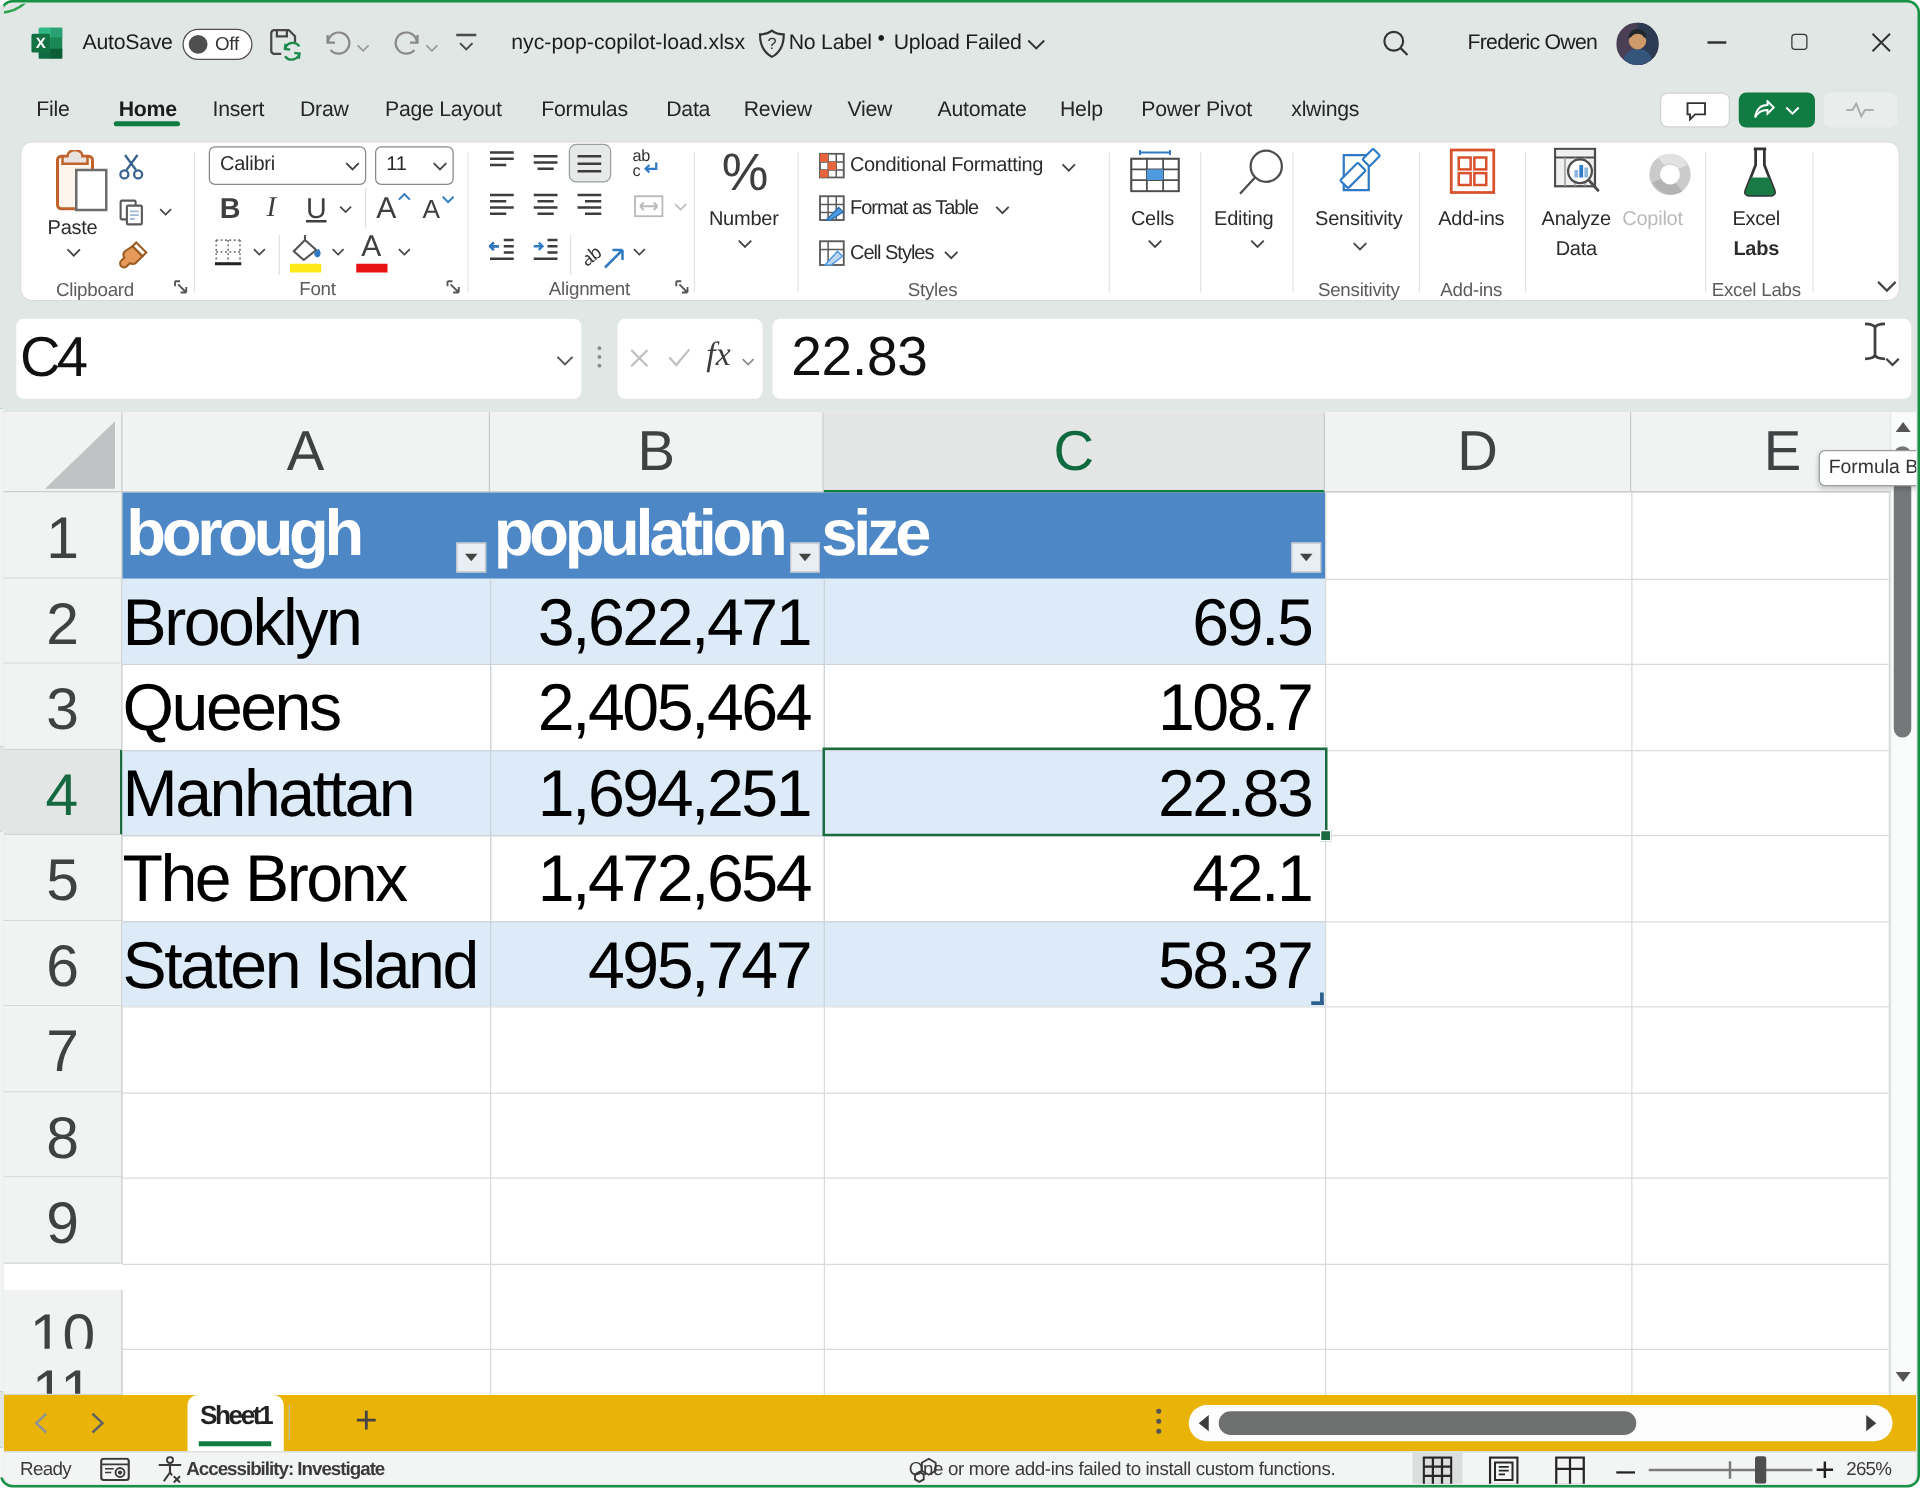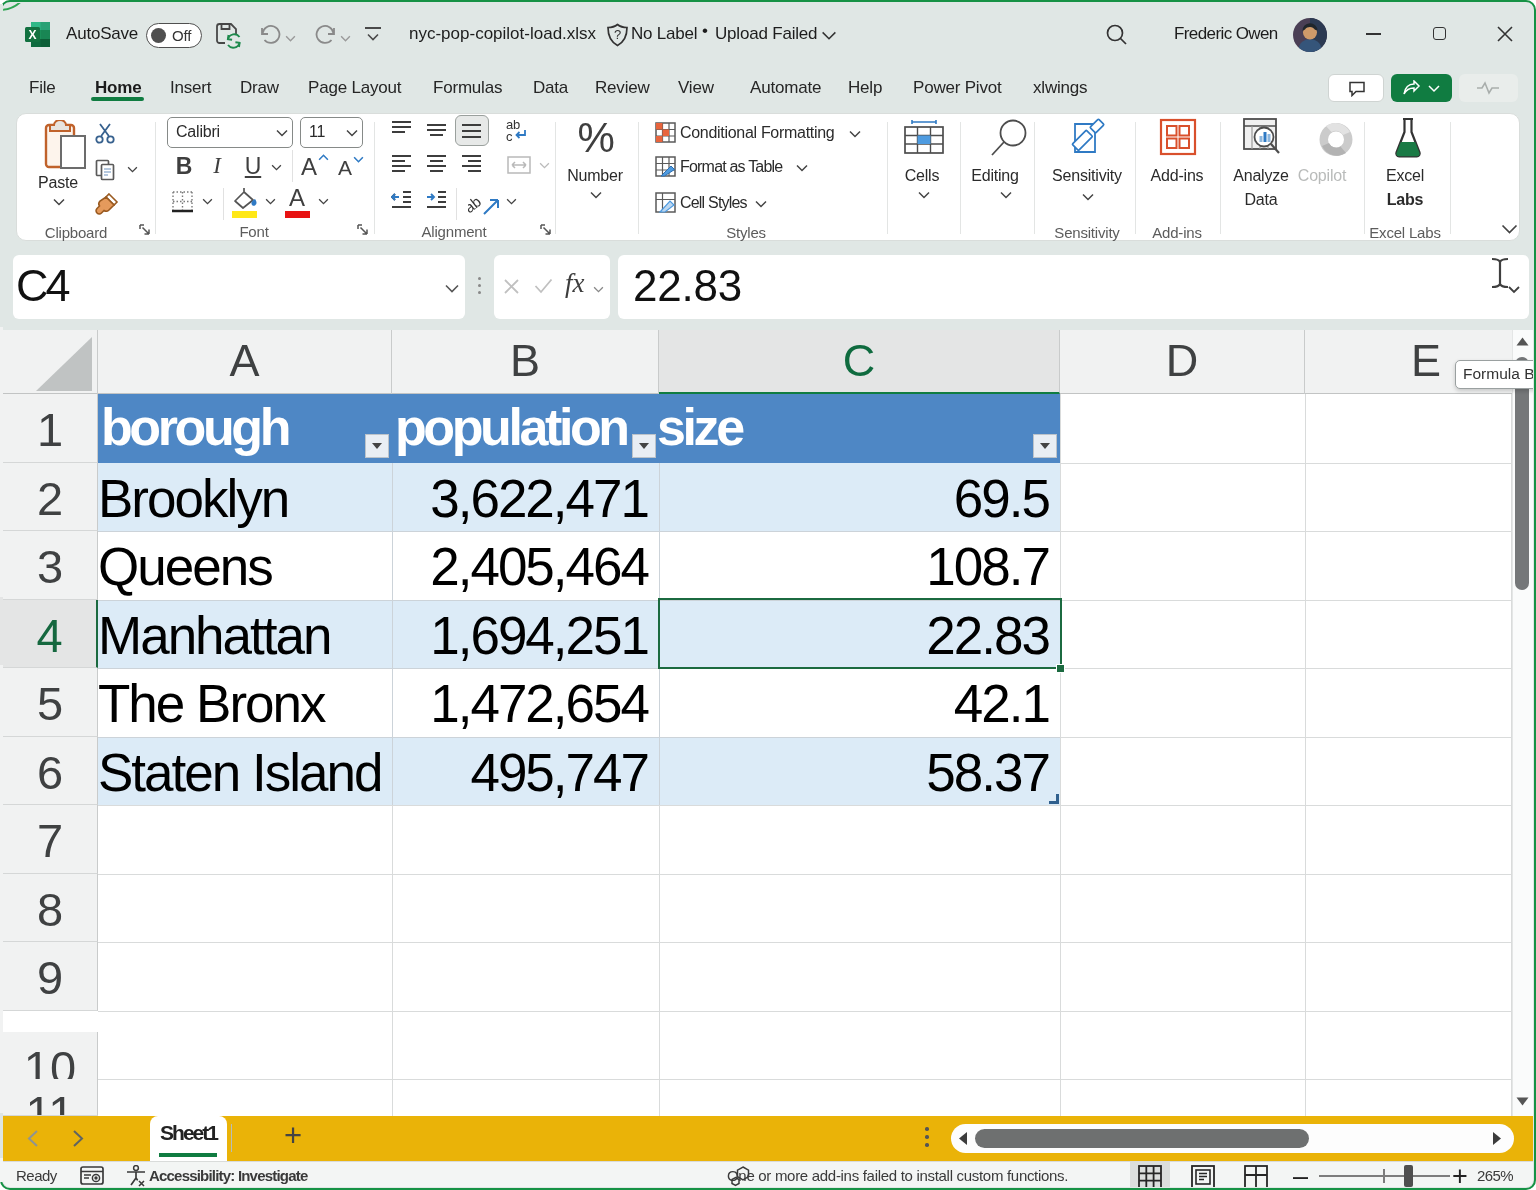--- a/index.html
+++ b/index.html
@@ -294,21 +294,21 @@
         <path d="M1 7 h7 M5 4 l3 3 -3 3" stroke="#2f7ac4" stroke-width="1.9" fill="none"></path>
       </svg>
     <div class="a" style="left:439px;top:74px;width:1px;height:32px;background:#e1e1e1;"></div>
     <svg class="a" style="left:451px;top:72px;" width="34" height="32" viewBox="0 0 34 32">
       <text x="-2" y="22" font-size="15" fill="#333" transform="rotate(-38 8 20)">ab</text>
       <path d="M12 26 L26 12 M26 12 v8 M26 12 h-8" stroke="#2f7ac4" stroke-width="2" fill="none" transform="translate(4 2)"></path>
     </svg>
     <svg class="a" style="left:489px;top:84px;" width="11" height="7" viewBox="0 0 12 8">
         <path d="M1 1.5 L6 6.5 L11 1.5" fill="none" stroke="#444" stroke-width="1.5"></path>
       </svg>
-    <div class="a gl" style="left:387px;top:109px;width:100px;">Alignment</div>
+    <div class="a gl" style="left:387px;top:109px;width:100px;text-align:right;">Alignment</div>
     <svg class="a lau" style="left:522px;top:109px;" width="13" height="13" viewBox="0 0 13 13">
         <path d="M2 2 h4 M2 2 v4 M4.5 4.5 L11 11 M11 11 v-4.5 M11 11 h-4.5" stroke="#555" stroke-width="1.5" fill="none"></path>
       </svg>
 
     <div class="a" style="left:549px;top:0px;width:60px;font-size:42px;color:#3f3f3f;text-align:center;">%</div>
     <div class="a ct" style="left:543px;top:53px;width:70px;">Number</div>
     <svg class="a" style="left:573px;top:77px;" width="12" height="8" viewBox="0 0 12 8">
         <path d="M1 1.5 L6 6.5 L11 1.5" fill="none" stroke="#444" stroke-width="1.5"></path>
       </svg>
 

